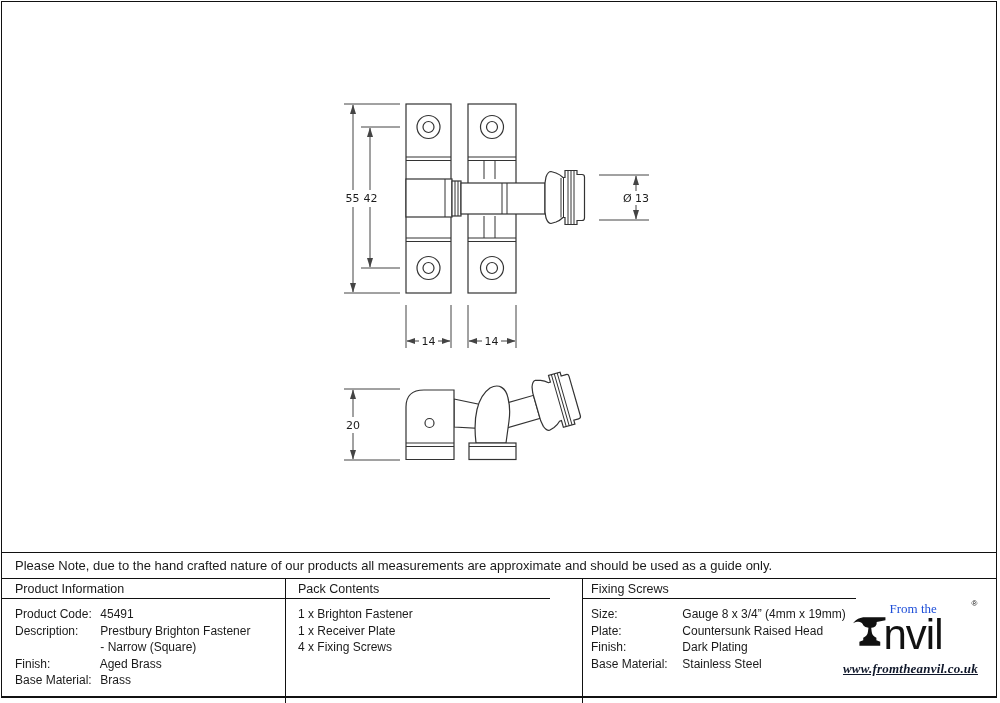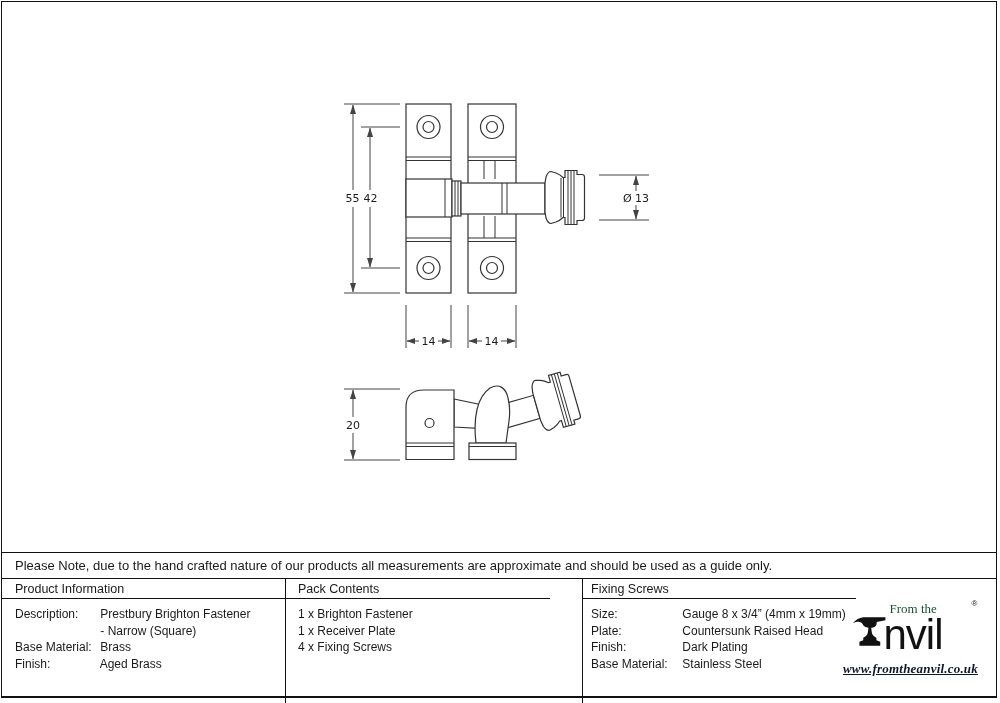--- a/index.html
+++ b/index.html
@@ -32,21 +32,21 @@
   .c3 .lbl{width:88px;}
   
   .logo-cell{position:relative;}
   .logo{position:absolute;left:50%;top:22px;transform:translateX(-50%);width:150px;}
   .logo-top{position:relative;height:44px;width:118px;margin:0 auto;}
   .anvil-svg{position:absolute;left:0;bottom:-2px;}
   .anvil-word{position:absolute;left:32px;bottom:-14px;
               font-family:Liberation Sans, sans-serif;font-size:42px;color:#111;
               letter-spacing:-1px;}
   .fromthe{position:absolute;left:38px;top:0;font-family:"Liberation Serif",serif;
-           font-size:13px;color:#14532d;}
+           font-size:13px;color:#1d4ed8;}
   .reg{position:absolute;right:-8px;top:-2px;font-size:8px;color:#111;}
   .logo-url{margin-top:16px;text-align:center;font-family:"Liberation Serif",serif;
             font-style:italic;font-weight:bold;font-size:13px;color:#0f172a;
             text-decoration:underline;letter-spacing:0.2px;white-space:nowrap;}
 </style>
 </head>
 <body>
 
 <div class="page">
 
@@ -151,34 +151,38 @@
   </svg>
 
   <div class="note">Please Note, due to the hand crafted nature of our products all measurements are approximate and should be used as a guide only.</div>
 
   <div class="ptable">
 
     <div class="cell c1">
       <div class="hdr">Product Information</div>
       <div class="bd">
         <div class="kv">
+          <span class="lbl">Product Code:</span>
+          <span class="val">45491</span>
+        </div>
+        <div class="kv">
           <span class="lbl">Description:</span>
           <span class="val">Prestbury Brighton Fastener</span>
         </div>
         <div class="kv">
           <span class="lbl"></span>
           <span class="val">- Narrow (Square)</span>
         </div>
         <div class="kv">
+          <span class="lbl">Finish:</span>
+          <span class="val">Aged Brass</span>
+        </div>
+        <div class="kv">
           <span class="lbl">Base Material:</span>
           <span class="val">Brass</span>
-        </div>
-        <div class="kv">
-          <span class="lbl">Finish:</span>
-          <span class="val">Aged Brass</span>
         </div>
       </div>
     </div>
 
     <div class="cell c2">
       <div class="hdr">Pack Contents</div>
       <div class="bd">
         <div>1 x Brighton Fastener</div>
         <div>1 x Receiver Plate</div>
         <div>4 x Fixing Screws</div>

